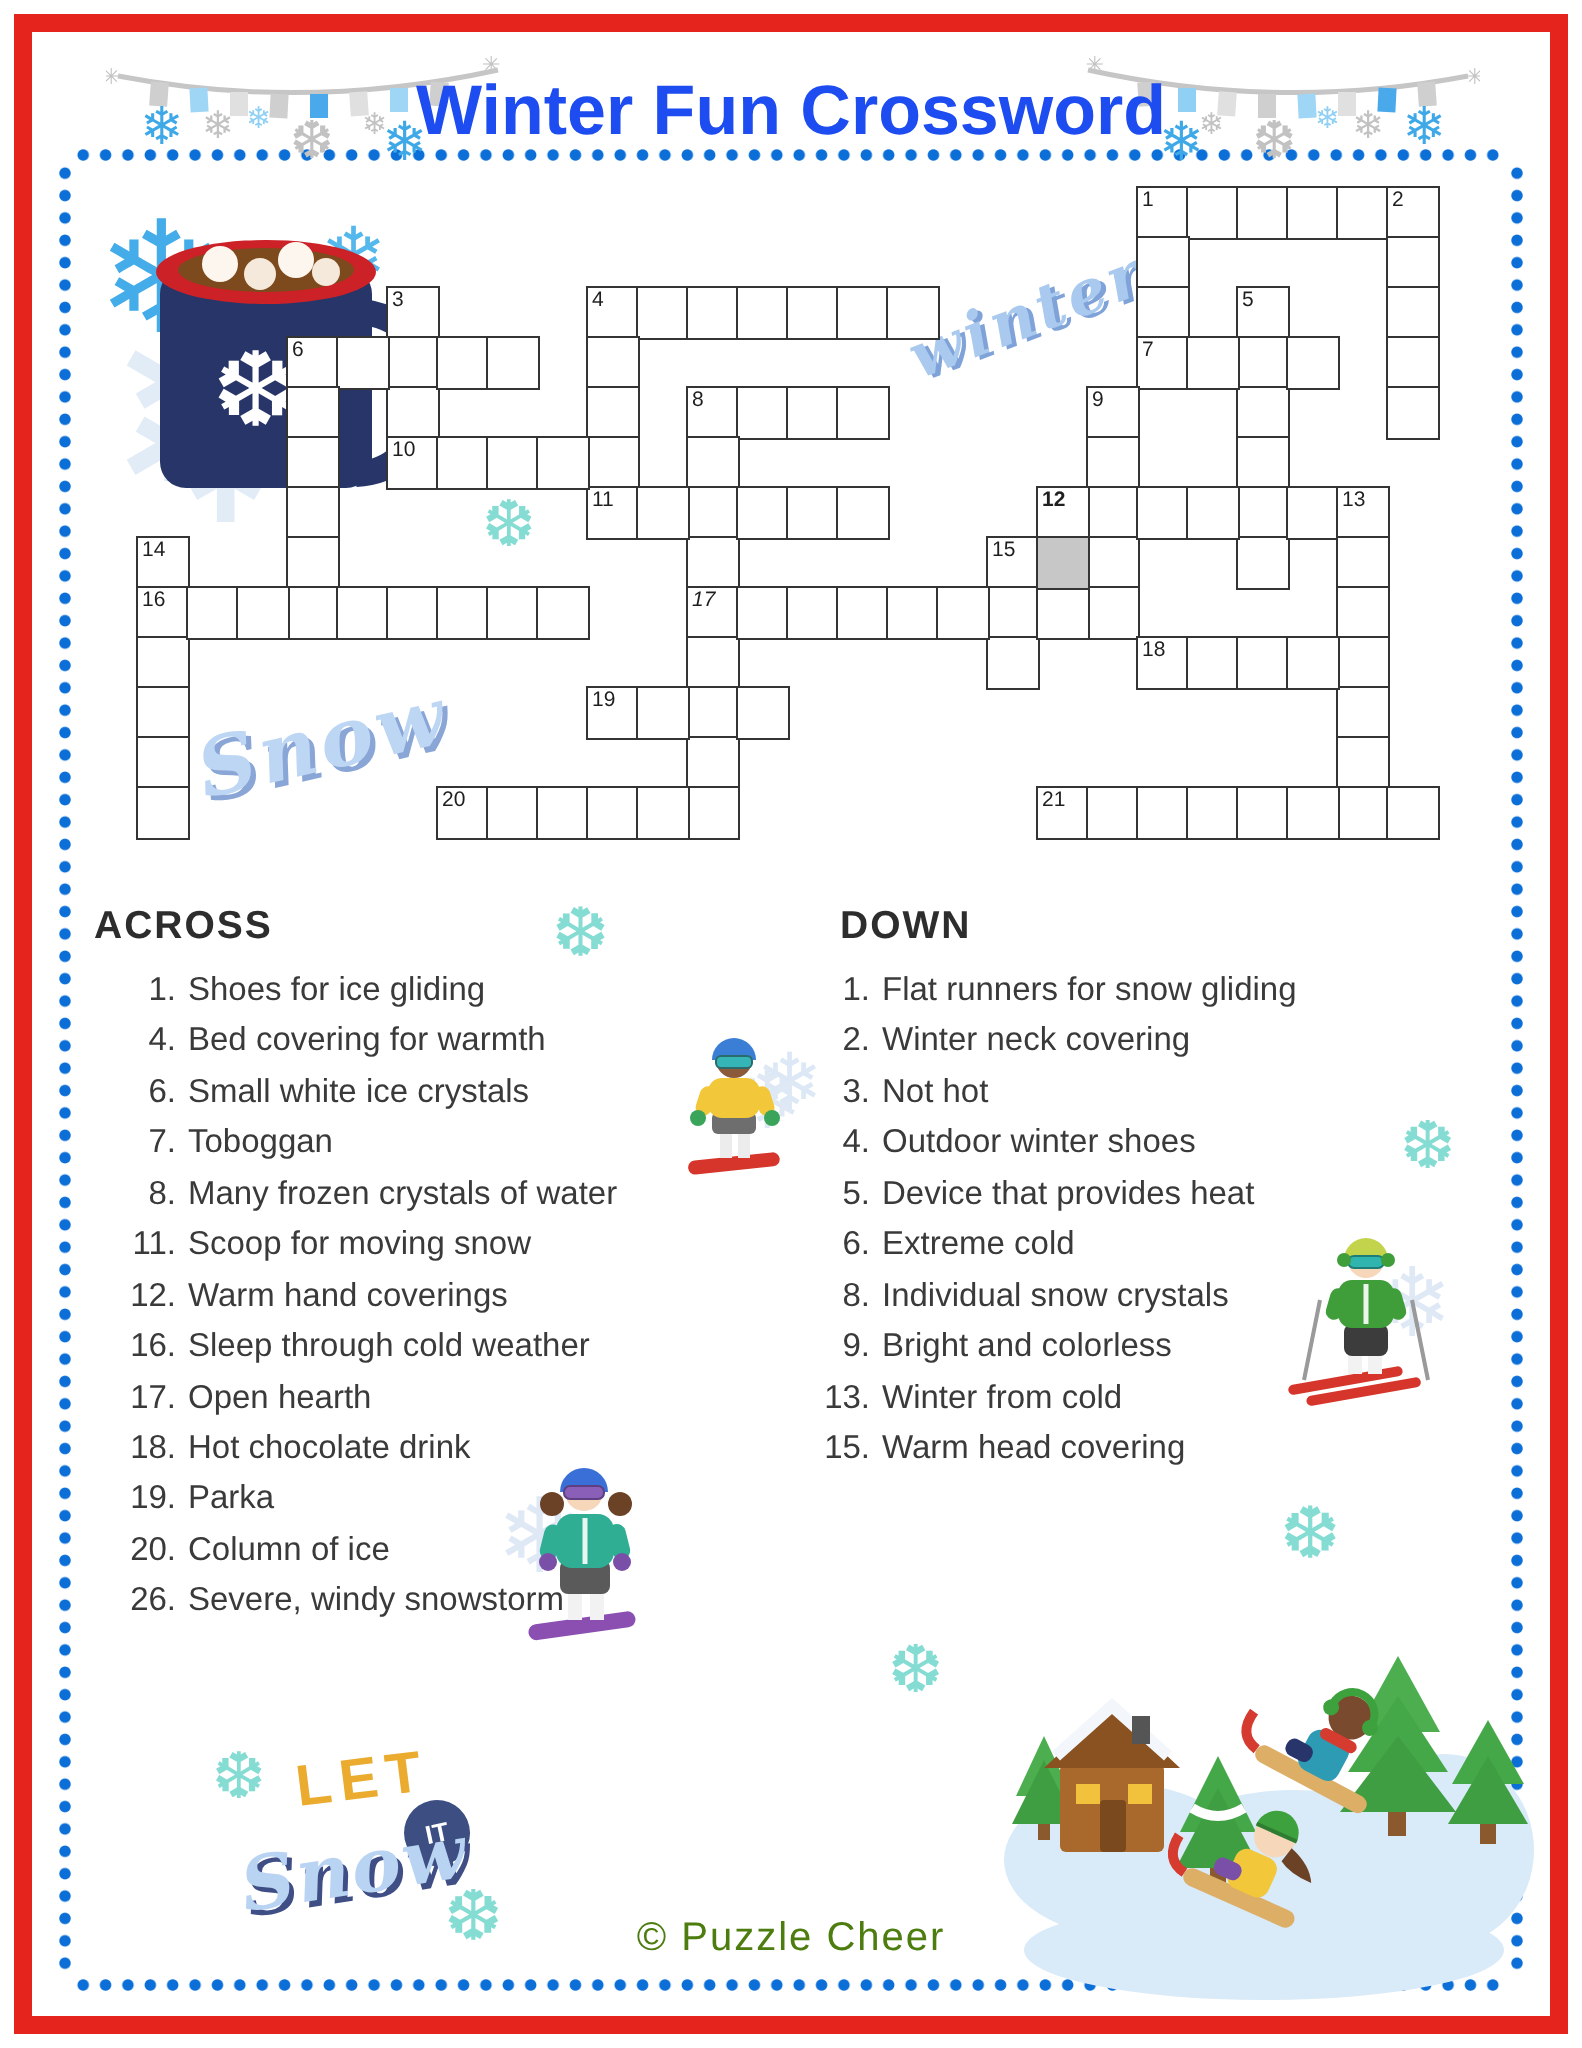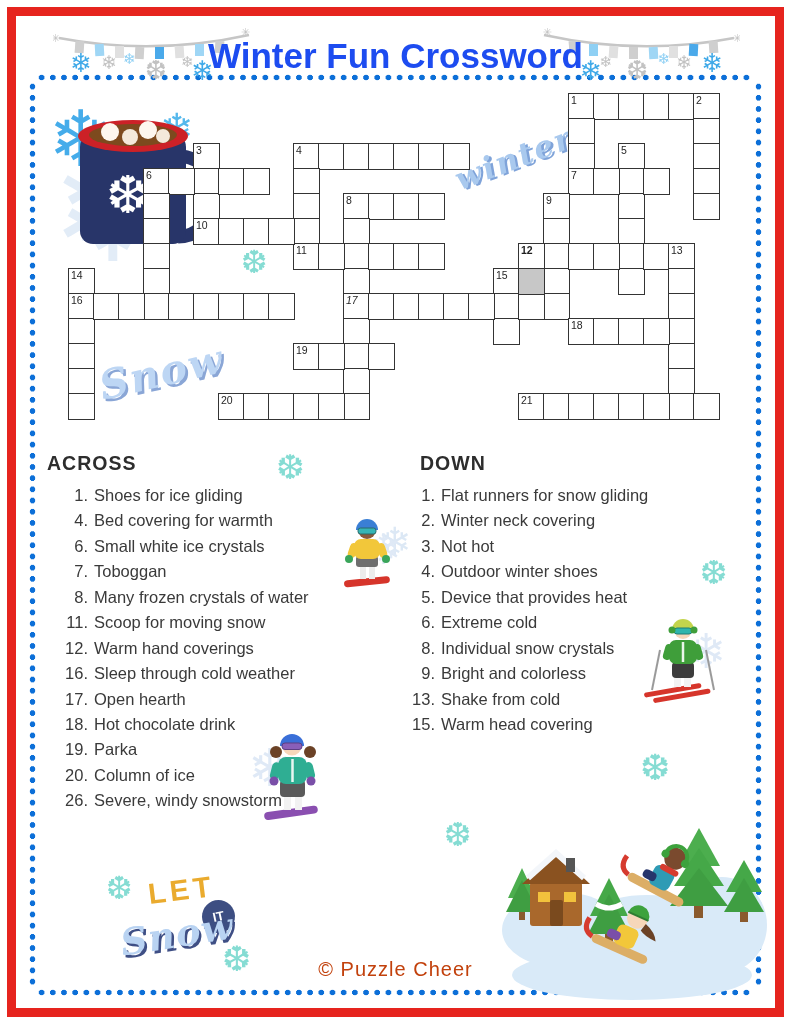--- a/index.html
+++ b/index.html
@@ -59,21 +59,21 @@
     color:#eaab2e;transform:rotate(-7deg);letter-spacing:4px;font-family:"Liberation Sans",sans-serif;}
   #lis-it{position:absolute;left:104px;top:40px;width:33px;height:33px;border-radius:50%;
     background:#3d4e82;color:#ffffff;font-size:13px;font-weight:bold;
     display:flex;align-items:center;justify-content:center;transform:rotate(-12deg);}
   #lis-snow{position:absolute;left:22px;top:52px;font-size:37px;
     font-family:"DejaVu Serif",serif;font-style:italic;font-weight:bold;color:#b9d3f2;
     transform:rotate(-9deg);text-shadow:2px 3px 0 #3f4f85;letter-spacing:1px;}
 
   
   #copyright{position:absolute;left:0;right:0;top:958px;text-align:center;
-    font-size:20px;color:#c2410c;z-index:3;letter-spacing:1px;}
+    font-size:20px;color:#4d7c0f;z-index:3;letter-spacing:1px;}
 
   svg{display:block;}
 </style>
 </head>
 <body>
 
 <div id="red-frame"></div>
 
 <div class="dots-h" style="top:74px;"></div>
 <div class="dots-h" style="top:989px;"></div>
@@ -389,21 +389,21 @@
       <div class="clue">
         <span class="cnum">8.</span>
         <span class="ctxt">Individual snow crystals</span>
       </div>
       <div class="clue">
         <span class="cnum">9.</span>
         <span class="ctxt">Bright and colorless</span>
       </div>
       <div class="clue">
         <span class="cnum">13.</span>
-        <span class="ctxt">Shake from cold</span>
+        <span class="ctxt">Winter from cold</span>
       </div>
       <div class="clue">
         <span class="cnum">15.</span>
         <span class="ctxt">Warm head covering</span>
       </div>
     </div>
 </div>
 
 <div class="abs" style="left:336px;top:502px;z-index:3;">
   <svg width="66" height="92" viewBox="0 0 66 92">

